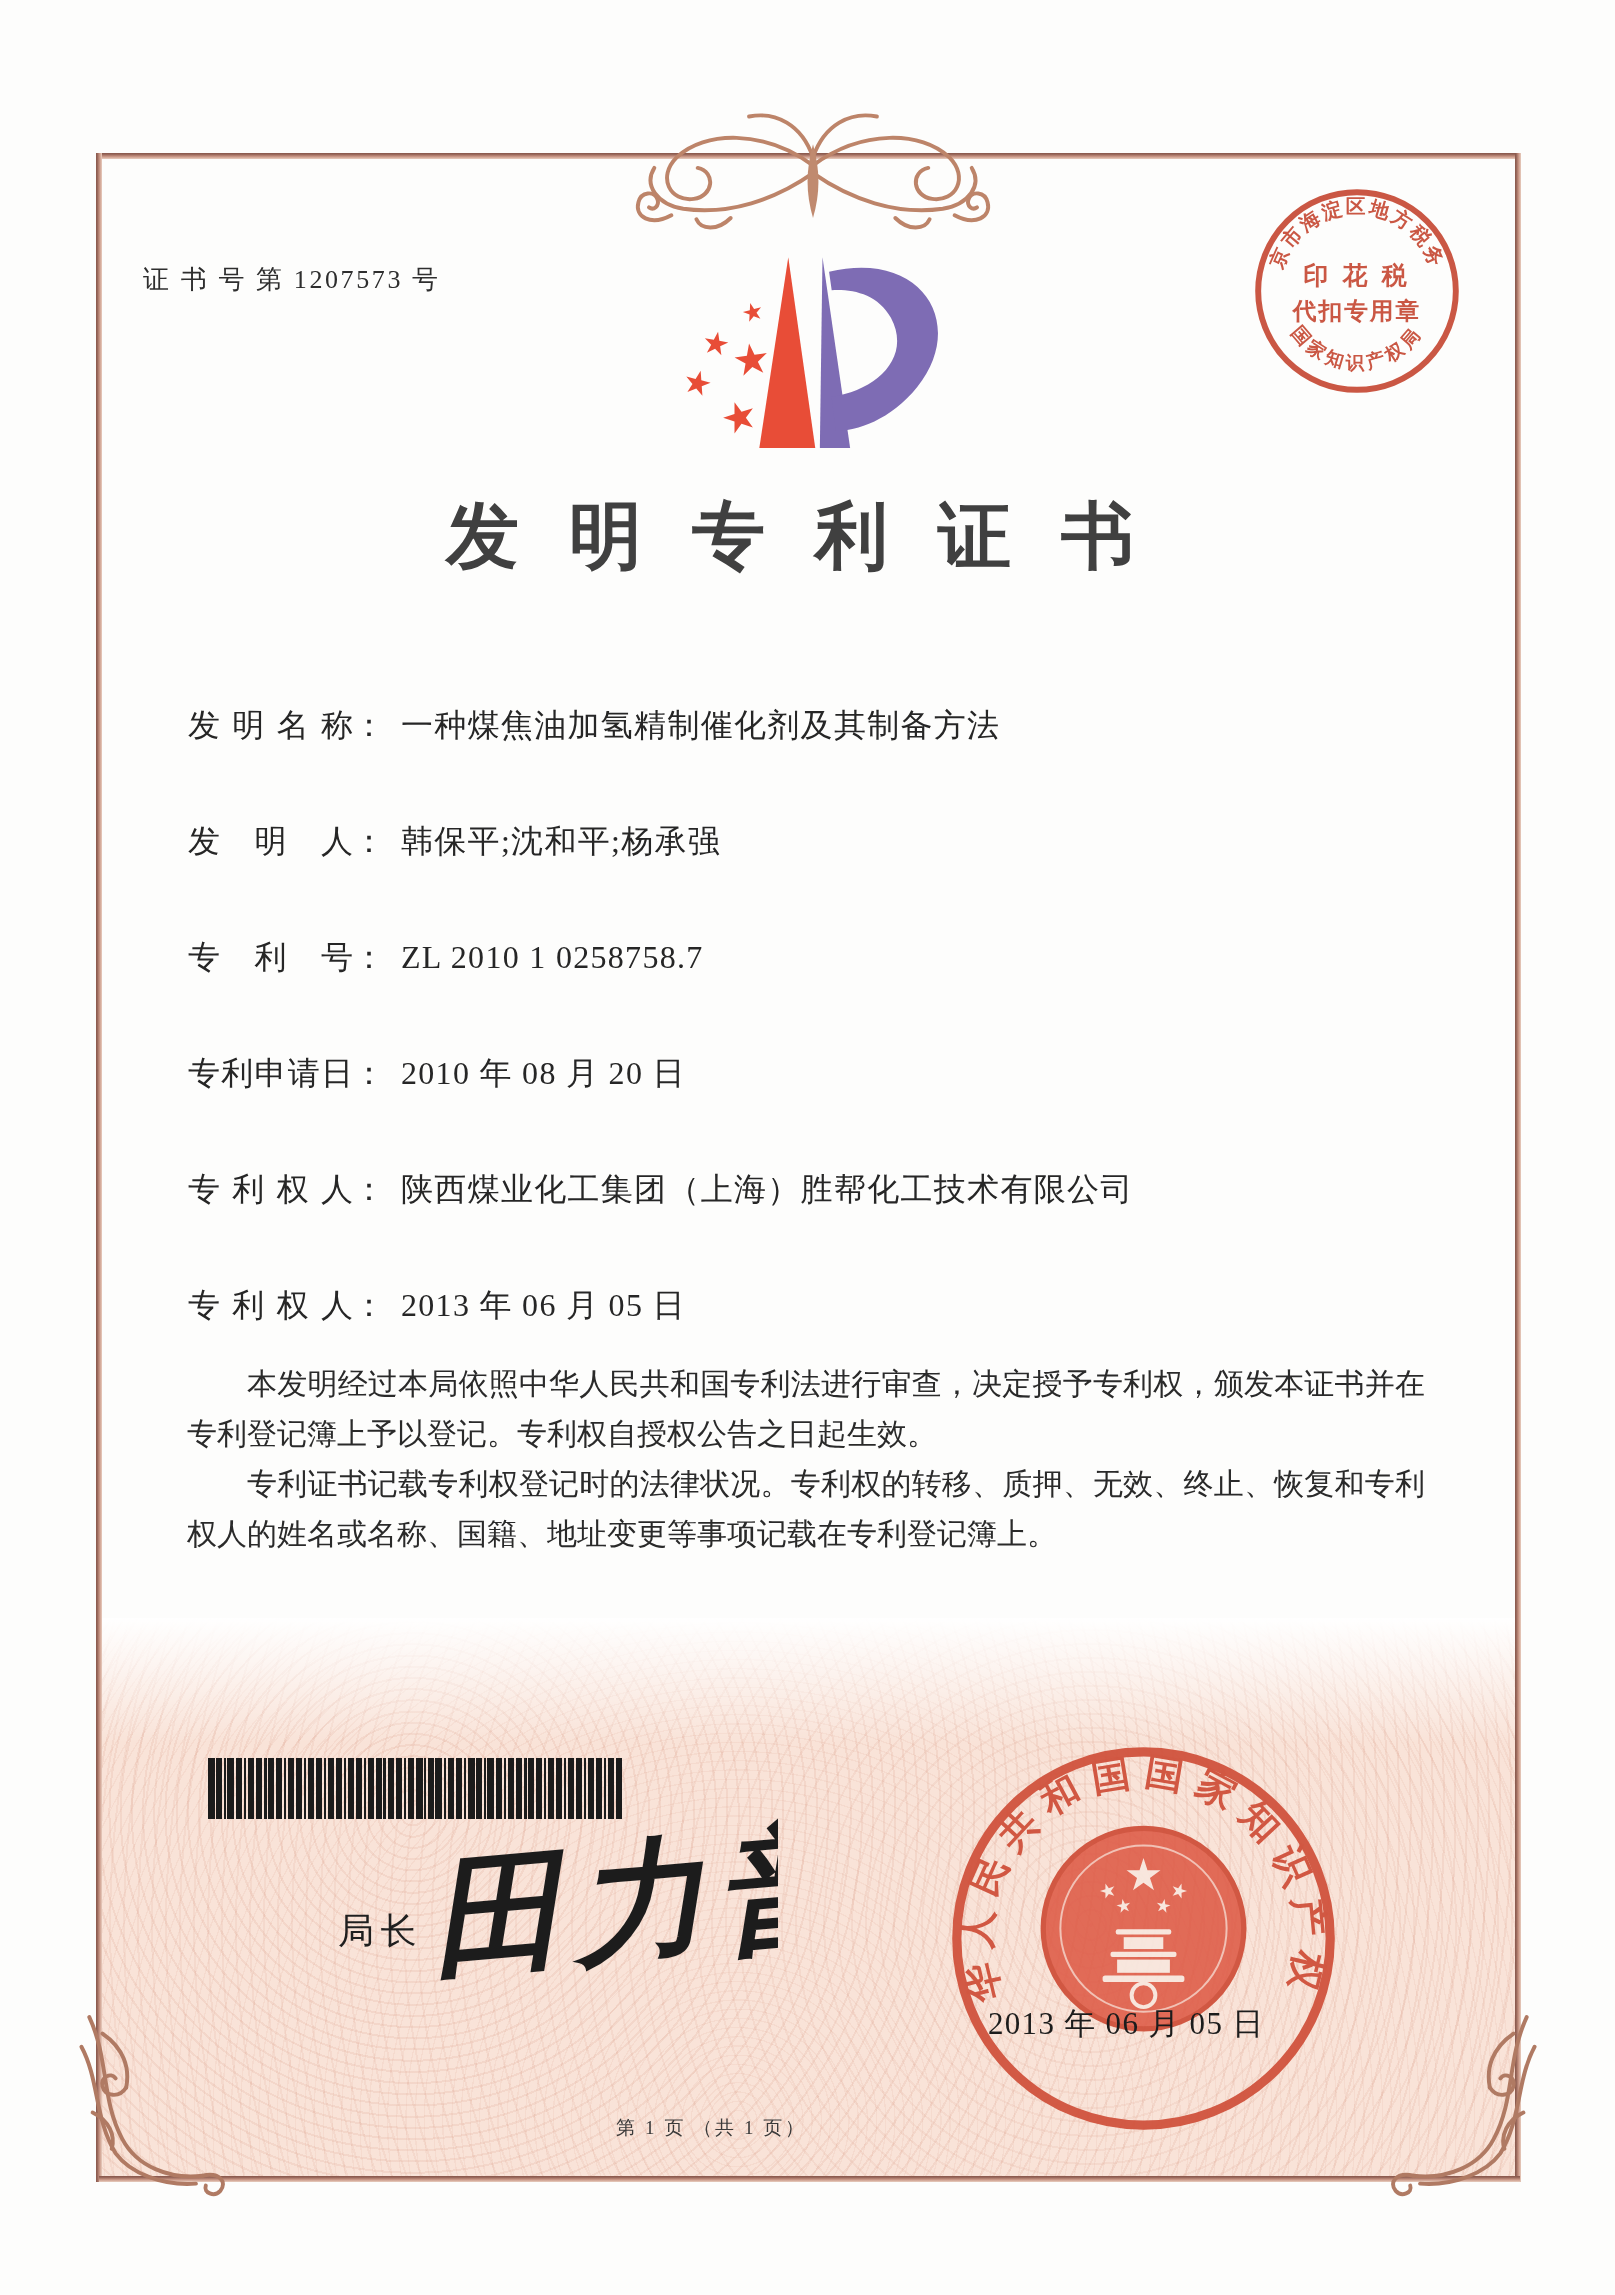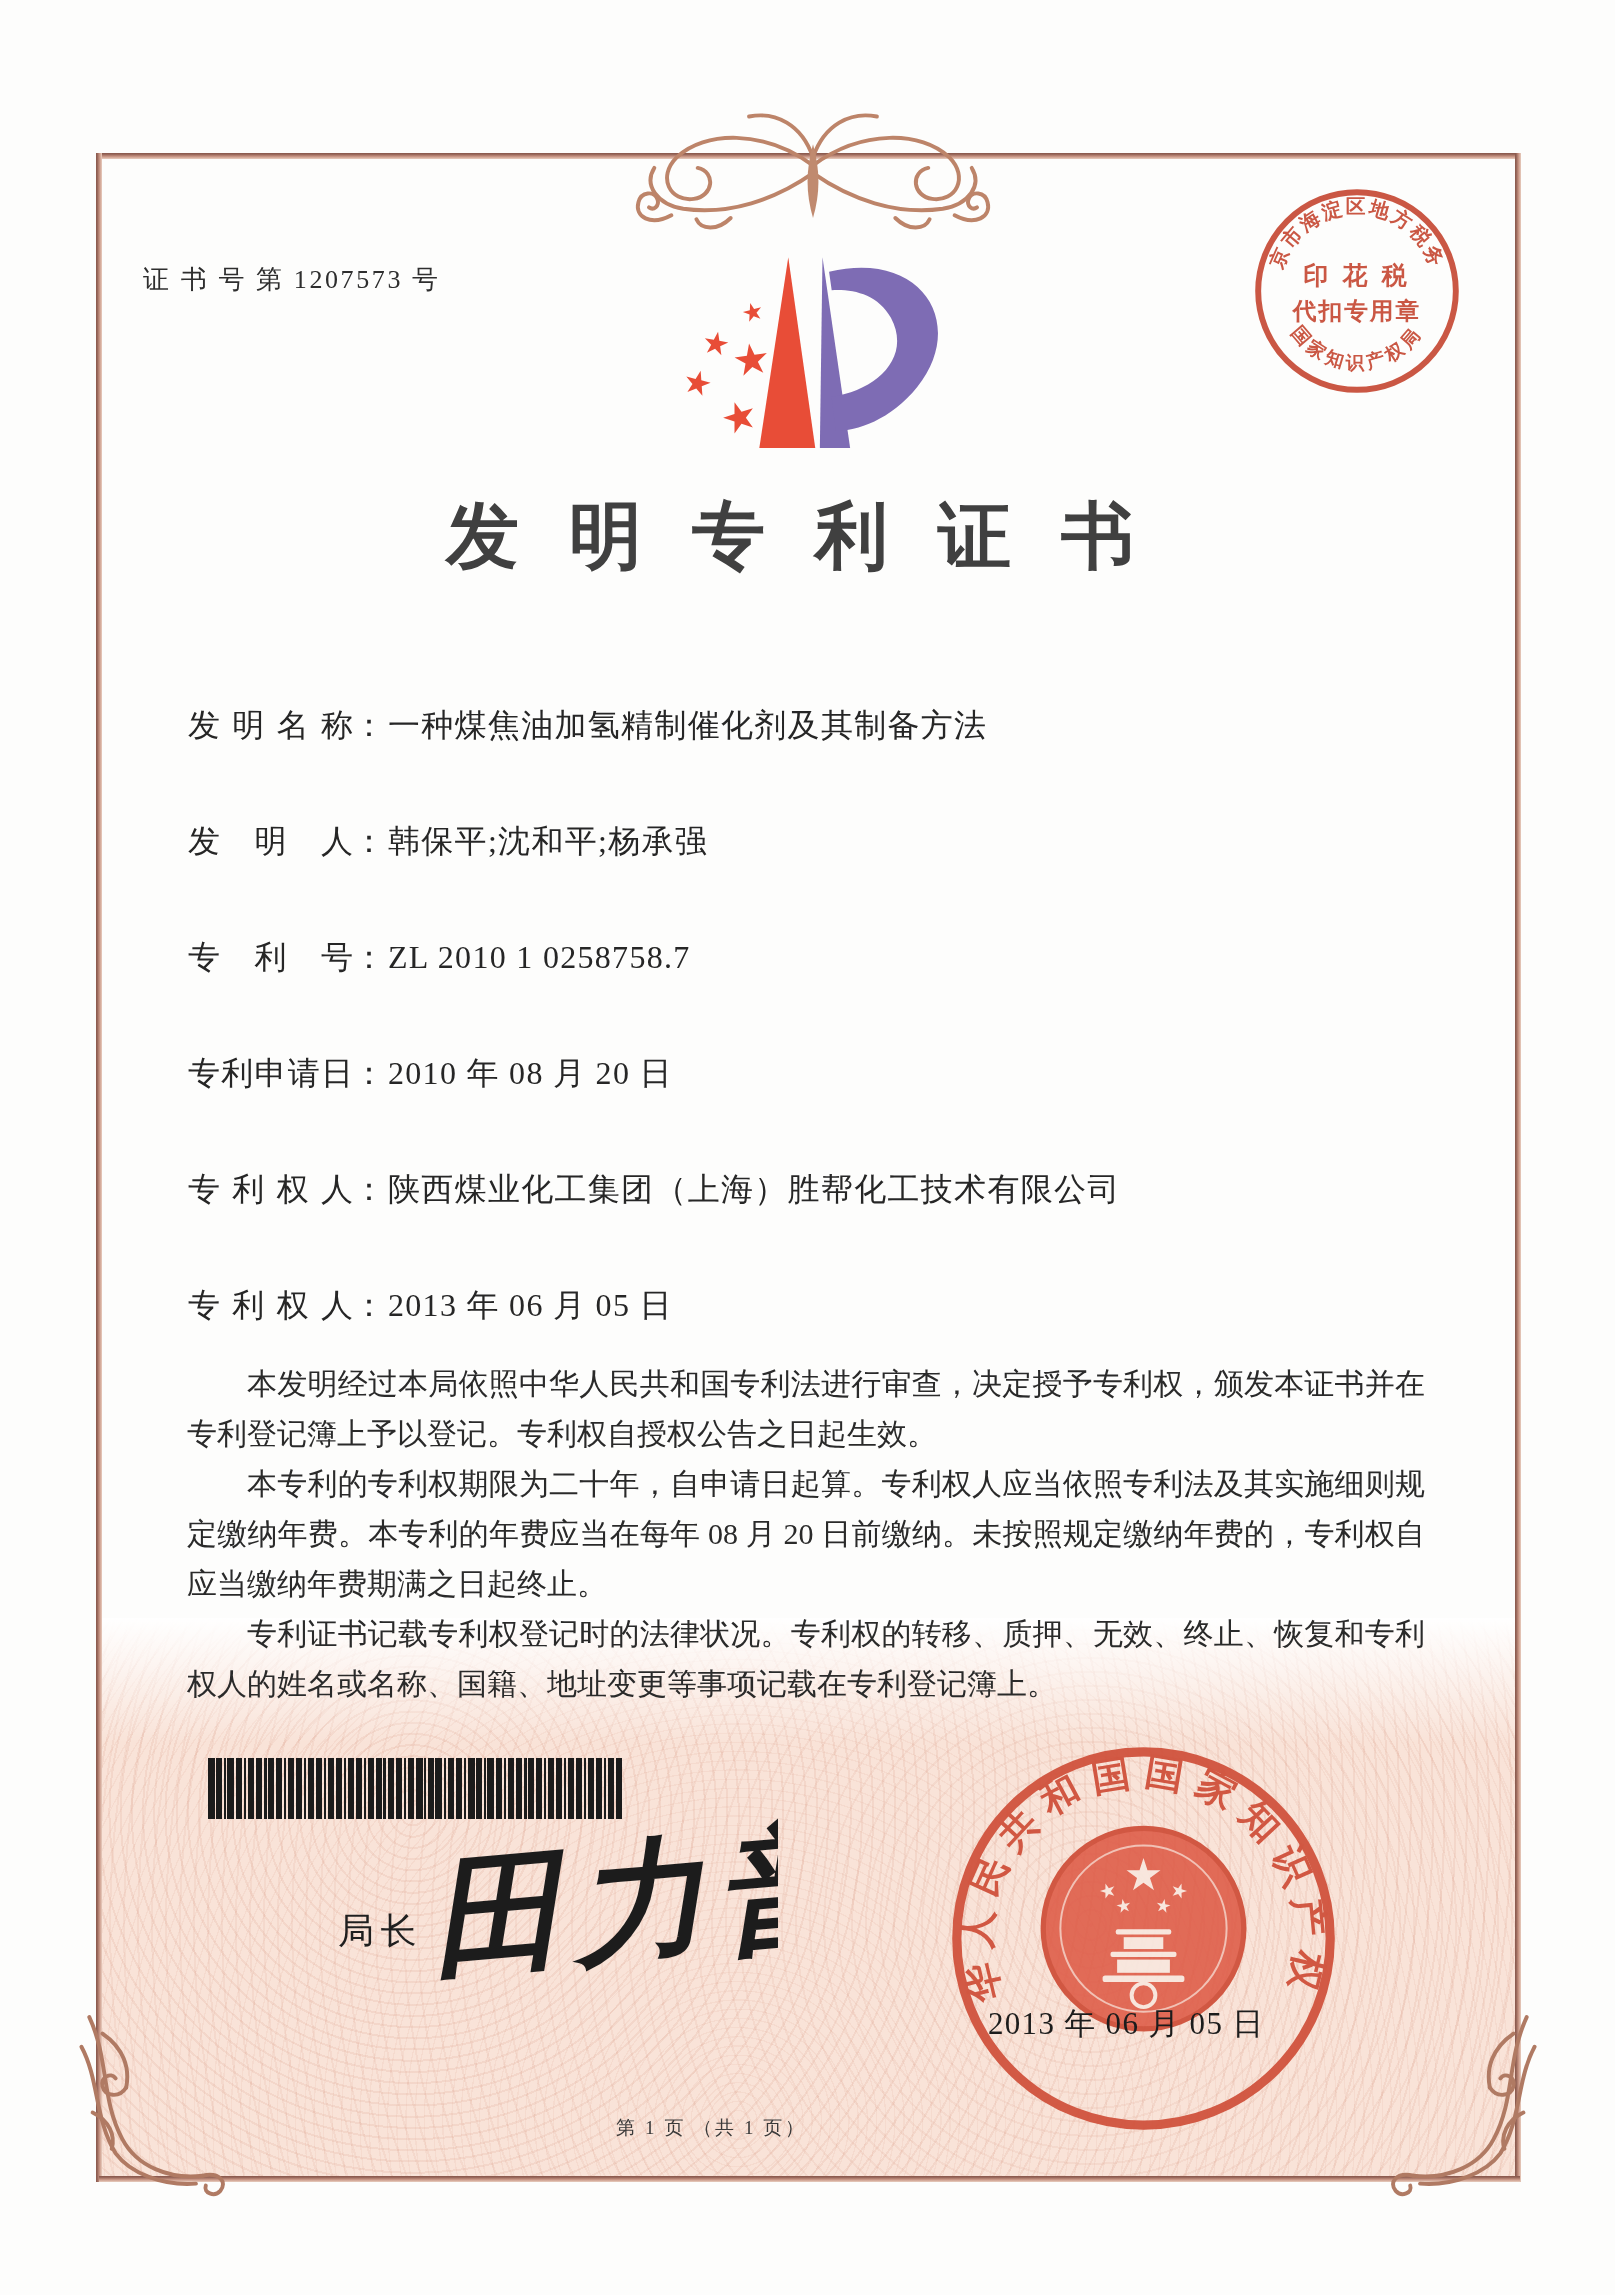--- a/index.html
+++ b/index.html
@@ -29,21 +29,21 @@
   .cert-no{position:absolute;left:143px;top:262px;font-size:26px;letter-spacing:2.6px;color:#2e2e2e;}
   .logo{position:absolute;left:659px;top:252px;}
   .tax-seal{position:absolute;left:1245px;top:179px;opacity:.92;}
   .title{position:absolute;left:446px;top:488px;font-size:73px;font-weight:600;color:#404040;
          letter-spacing:50px;white-space:nowrap;}
 
   
   .field-row{position:absolute;left:188px;font-size:32px;white-space:nowrap;color:#262626;}
   .field-label{display:inline-block;width:165px;text-align:justify;text-align-last:justify;vertical-align:bottom;}
   .field-sep{display:inline-block;}
-  .field-value{display:inline-block;margin-left:3px;letter-spacing:1.3px;}
+  .field-value{display:inline-block;margin-left:16px;letter-spacing:1.3px;}
   .fr1{top:704px;} .fr2{top:820px;} .fr3{top:936px;} .fr4{top:1052px;} .fr5{top:1168px;} .fr6{top:1284px;}
 
   
   .body-text{position:absolute;left:187px;top:1359px;width:1238px;font-size:30px;line-height:50px;
              text-align:justify;color:#2a2a2a;}
   .body-text p{margin:0;text-indent:2em;}
 
   
   .barcode{position:absolute;left:208px;top:1758px;width:414px;height:61px;
     background:
@@ -159,21 +159,20 @@
   </div>
   <div class="field-row fr5">
     <span class="field-label">专利权人</span><span class="field-sep">：</span><span class="field-value">陕西煤业化工集团（上海）胜帮化工技术有限公司</span>
   </div>
   <div class="field-row fr6">
     <span class="field-label">专利权人</span><span class="field-sep">：</span><span class="field-value">2013 年 06 月 05 日</span>
   </div>
 
   <div class="body-text">
     <p>本发明经过本局依照中华人民共和国专利法进行审查，决定授予专利权，颁发本证书并在专利登记簿上予以登记。专利权自授权公告之日起生效。</p>
-    <p>本专利的专利权期限为二十年，自申请日起算。专利权人应当依照专利法及其实施细则规定缴纳年费。本专利的年费应当在每年 08 月 20 日前缴纳。未按照规定缴纳年费的，专利权自应当缴纳年费期满之日起终止。</p>
     <p>专利证书记载专利权登记时的法律状况。专利权的转移、质押、无效、终止、恢复和专利权人的姓名或名称、国籍、地址变更等事项记载在专利登记簿上。</p>
   </div>
 
   <div class="barcode"></div>
 
   <div class="director">局长</div>
   <svg class="signature" width="369" height="218" viewBox="0 0 560 330">
     <text x="30" y="240" font-size="200" font-weight="bold" font-style="italic" fill="#1c1c1c" letter-spacing="18" transform="rotate(-5 280 165)">田力普</text>
   </svg>
 

